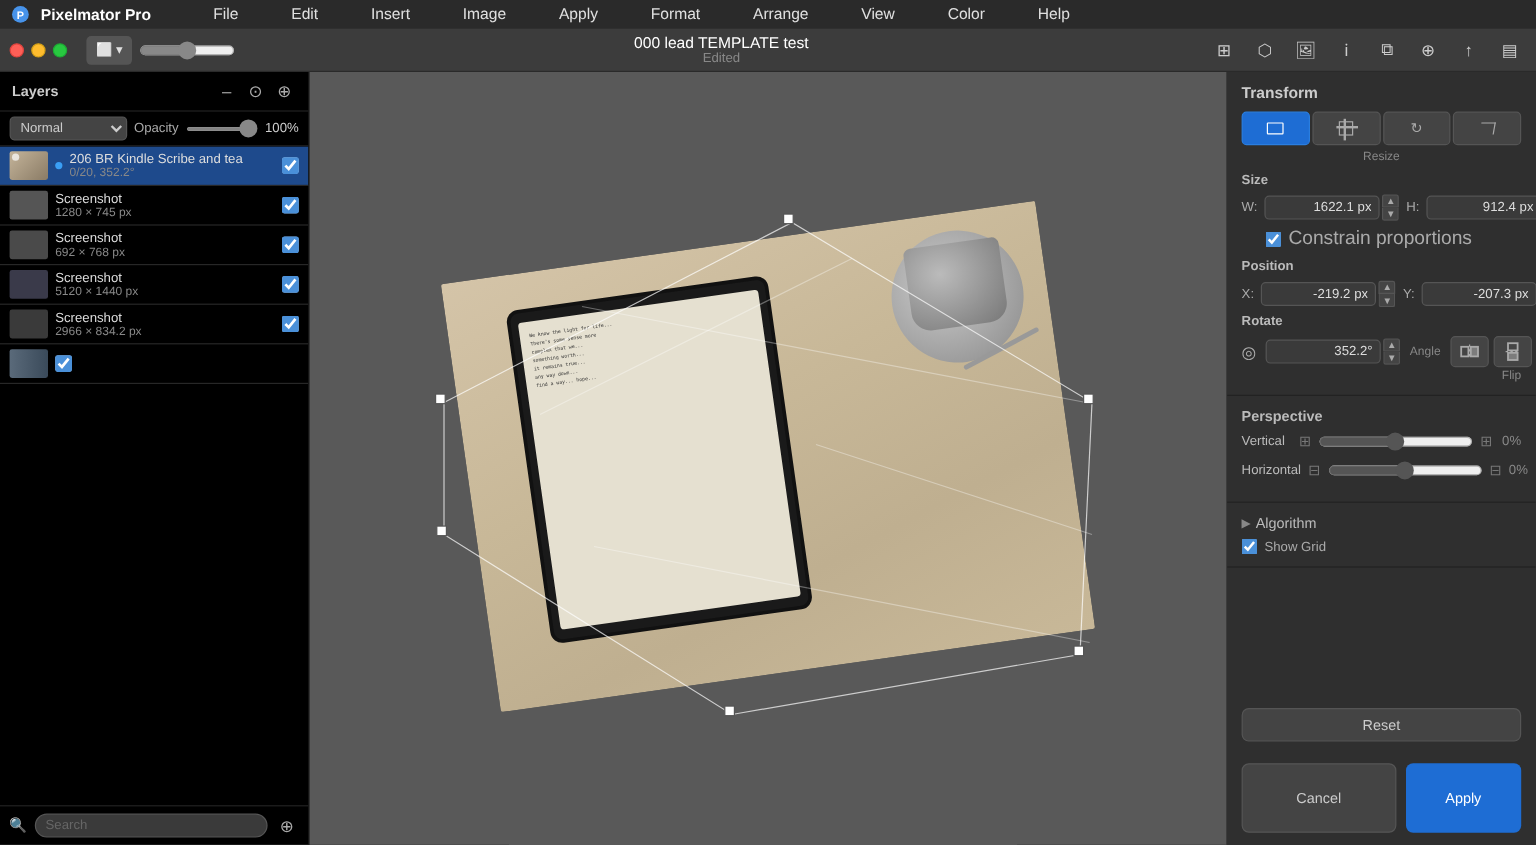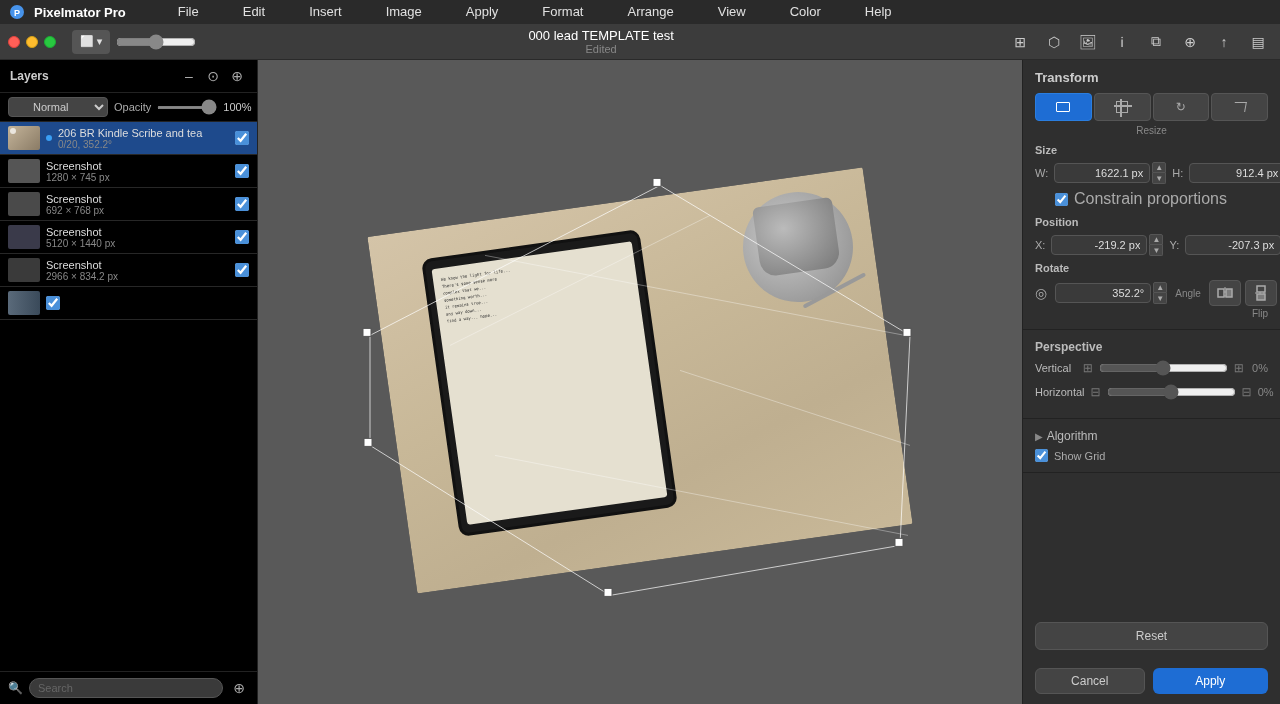--- a/index.html
+++ b/index.html
@@ -108,21 +108,21 @@
       align-items: center;
       gap: 6px;
       padding: 4px 8px;
       border-bottom: 1px solid #222;
     }
     .blend-select {
       background: #444;
       border: 1px solid #555;
       color: #ccc;
       border-radius: 4px;
-      padding: 2px 20px;
+      padding: 2px 4px;
       font-size: 11px;
       width: 110px;
     }
     .opacity-label { color: #aaa; font-size: 11px; }
     .opacity-value { color: #ccc; font-size: 11px; margin-left: auto; }
     .opacity-slider { flex: 1; accent-color: #888; height: 3px; }
 
     .layers-list { flex: 1; overflow-y: auto; }
     .layer-item {
       display: flex;
@@ -299,21 +299,21 @@
       padding: 6px;
       cursor: pointer;
       font-size: 12px;
     }
     .btn-cancel {
       flex: 1;
       background: #444;
       border: 1px solid #555;
       border-radius: 6px;
       color: #ccc;
-      padding: 2px;
+      padding: 21px;
       cursor: pointer;
       font-size: 12px;
     }
     .btn-apply {
       flex: 1;
       background: #1e6dd4;
       border: none;
       border-radius: 6px;
       color: #fff;
       padding: 6px;

